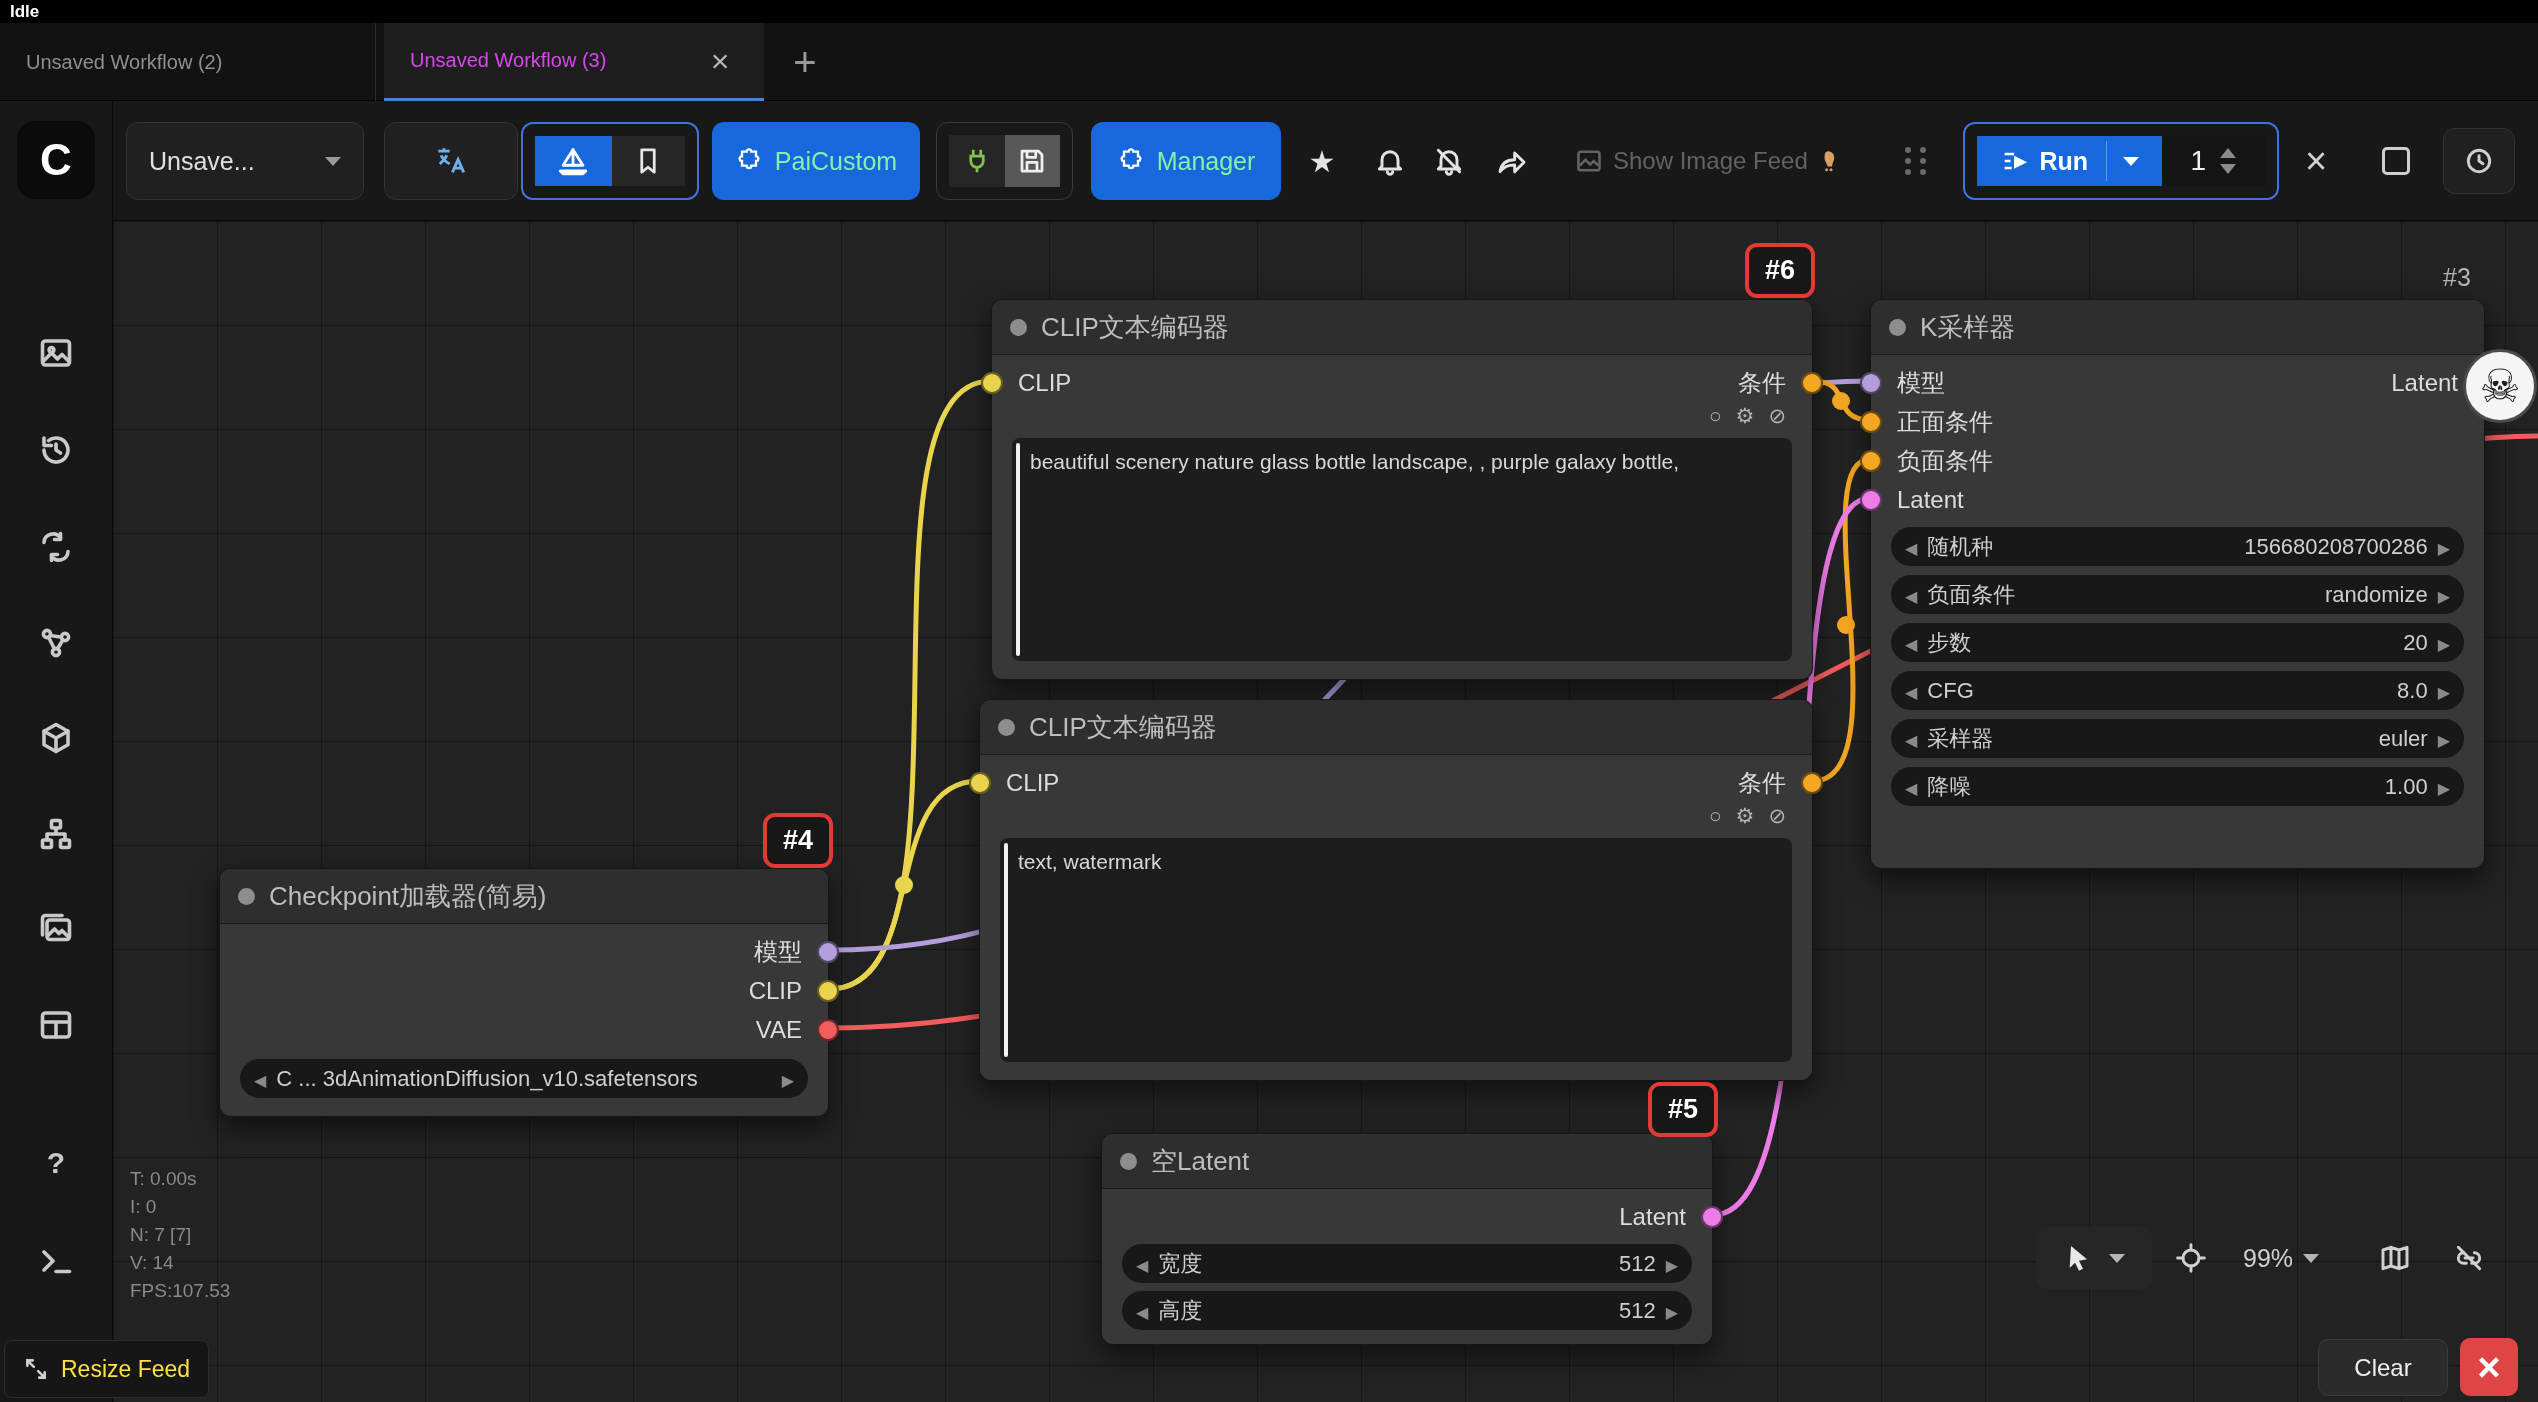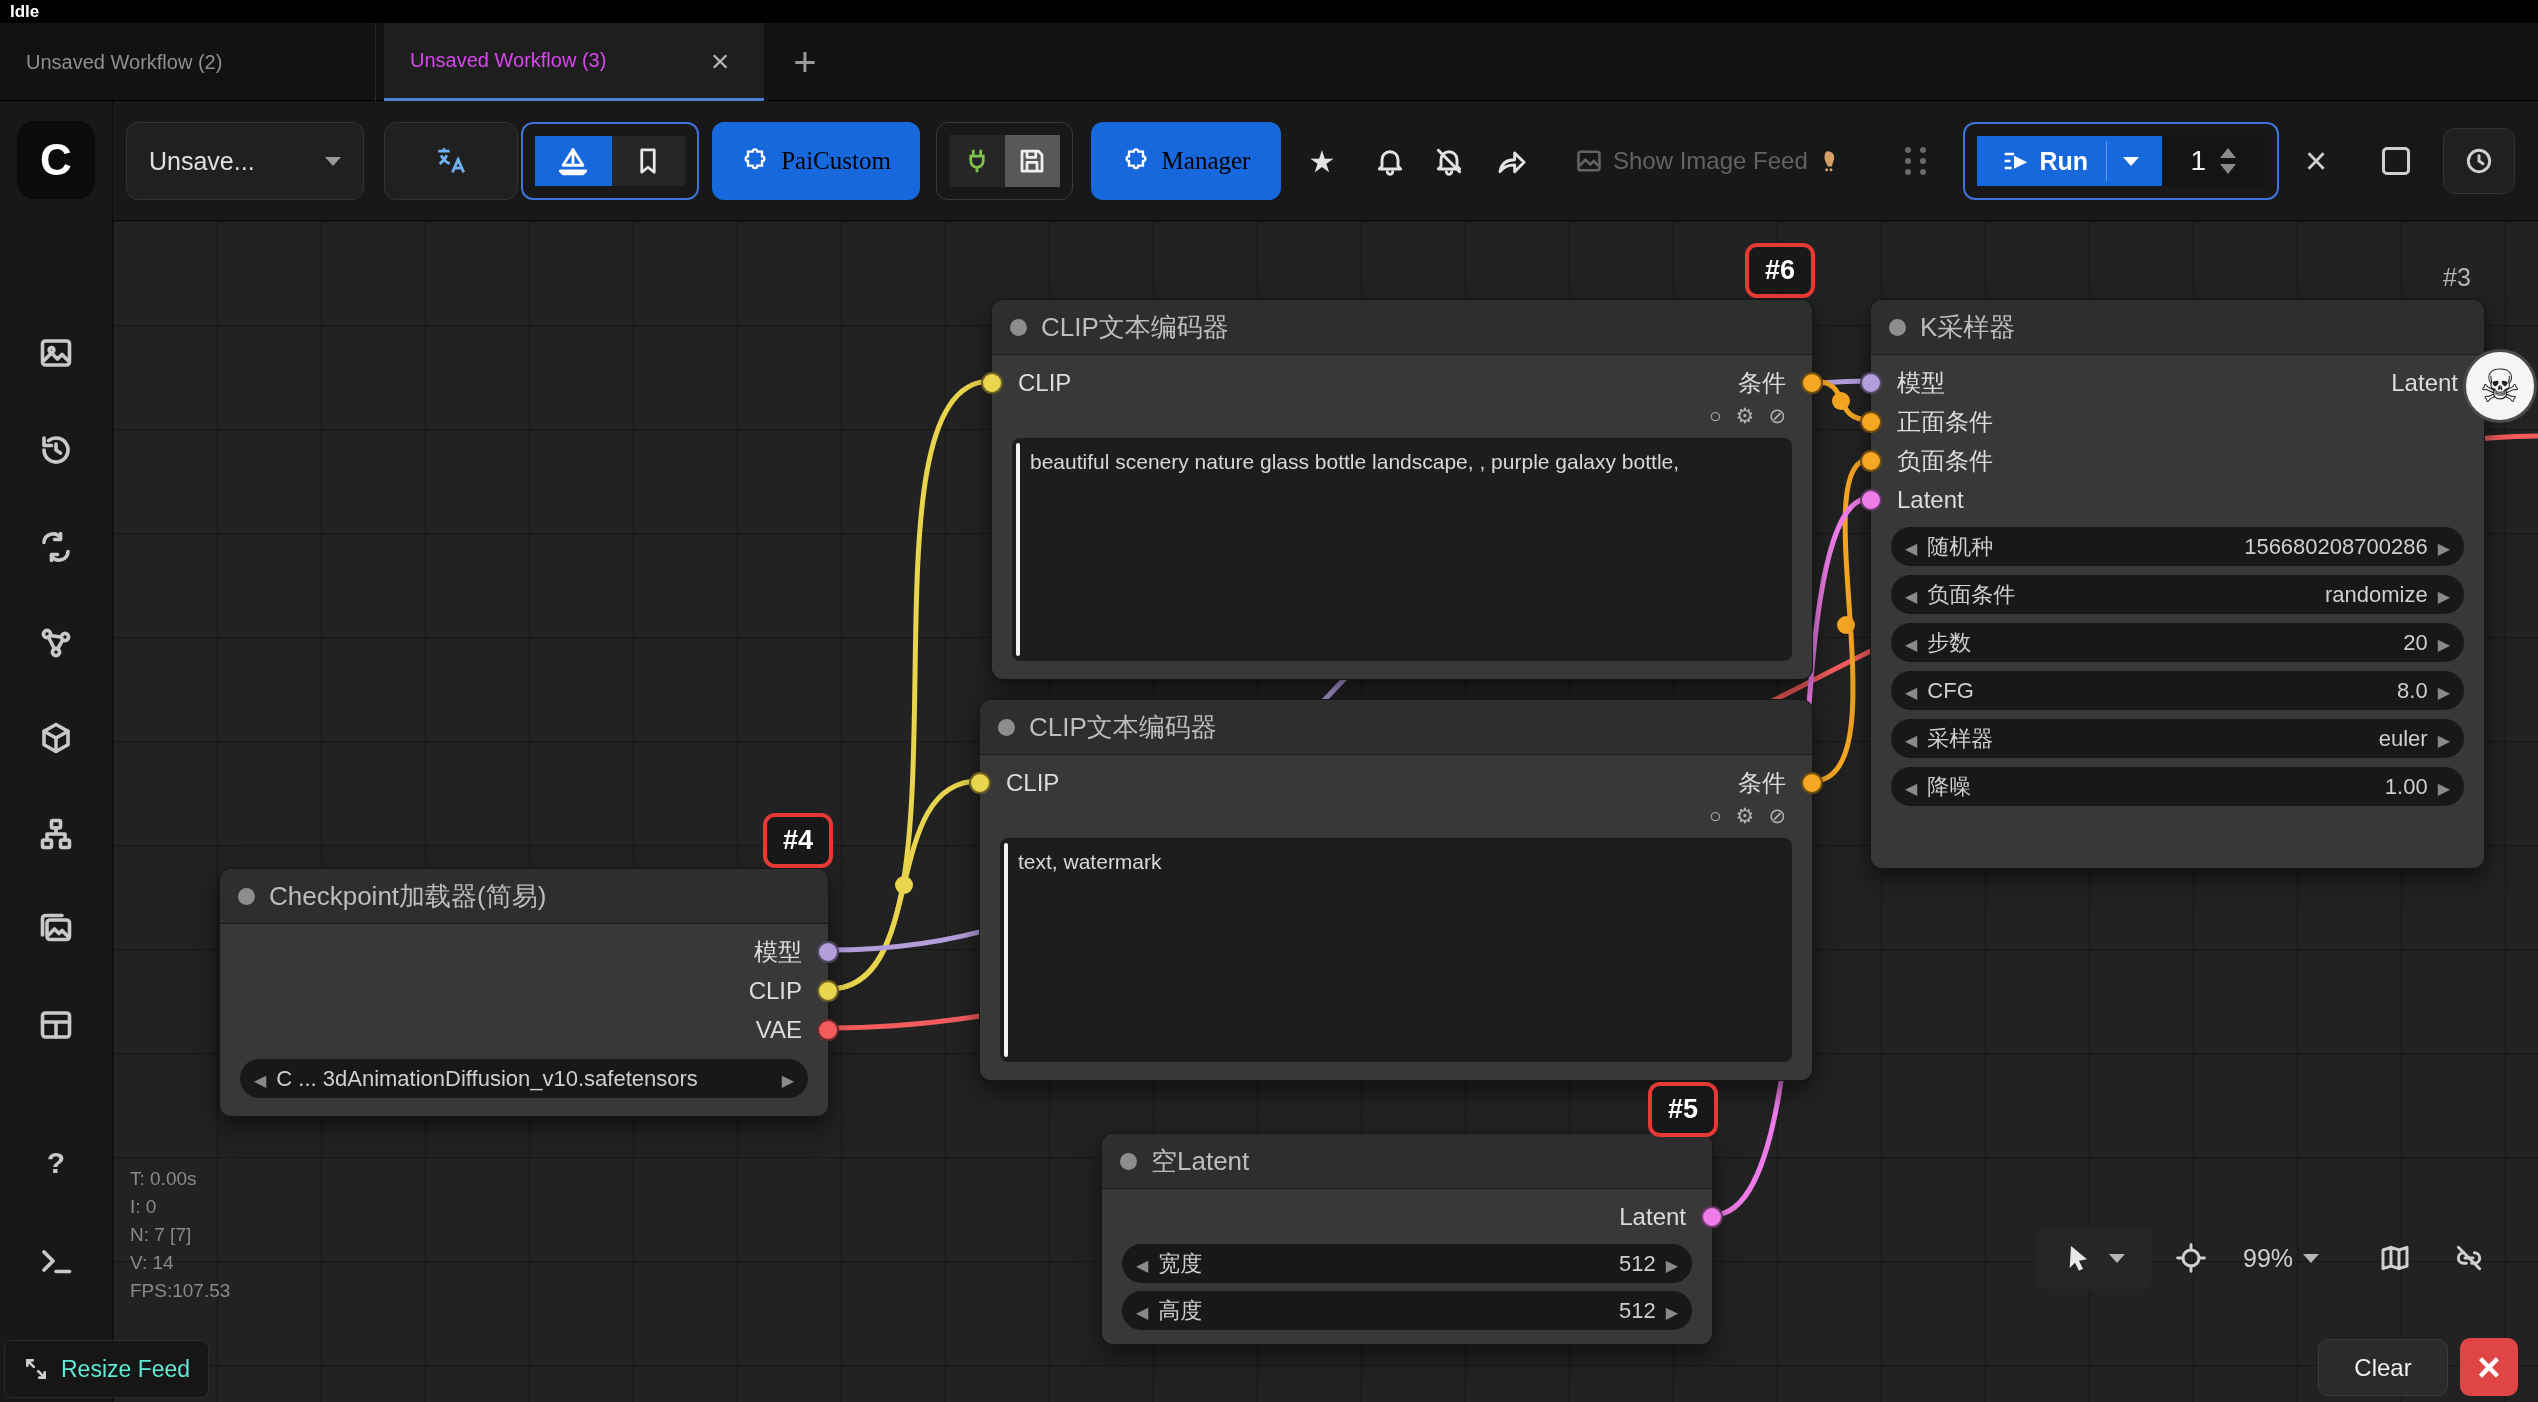--- a/index.html
+++ b/index.html
@@ -44,21 +44,21 @@
   .logo::before { content:"C"; color:#fff; font-size:44px; font-weight:bold; }
   .side-icon { position:absolute; left:50%; transform:translate(-50%,-50%); width:56px; height:56px;
     display:flex; align-items:center; justify-content:center; color:#c9c9c9; border-radius:10px; }
   .side-icon svg { width:36px; height:36px; stroke:currentColor; fill:none; stroke-width:2.4;
     stroke-linecap:round; stroke-linejoin:round; }
   .glyph-icon { font-size:30px; font-weight:bold; color:#c9c9c9; }
 
   
   .tb { position:absolute; top:21px; height:78px; display:flex; align-items:center; border-radius:12px; }
   .btn-dark { background:#202020; border:1px solid #333; color:#e0e0e0; }
-  .btn-blue { background:#1668dc; color:#000000;font-family:Liberation Serif, serif; }
+  .btn-blue { background:#1668dc; color:#86efac; }
   .tb-text { font-size:25px; }
   .chev-down { width:0; height:0; border-left:8px solid transparent; border-right:8px solid transparent;
     border-top:9px solid currentColor; display:inline-block; }
   .seg-group { overflow:hidden; display:flex; padding:12px; }
   .seg { height:100%; display:flex; align-items:center; justify-content:center; }
   .icon-btn { position:absolute; top:36px; width:48px; height:48px; display:flex; align-items:center;
     justify-content:center; color:#e3e3e3; }
   .icon-btn svg { width:32px; height:32px; stroke:currentColor; fill:none; stroke-width:2.2;
     stroke-linecap:round; stroke-linejoin:round; }
   .star-glyph::before { content:"★"; font-size:30px; }
@@ -125,21 +125,21 @@
 
   
   .cctrl { position:absolute; top:1006px; height:62px; display:flex; align-items:center; z-index:5;
     color:#d0d0d0; }
   .cctrl svg { width:32px; height:32px; stroke:currentColor; fill:none; stroke-width:2.2;
     stroke-linecap:round; stroke-linejoin:round; }
 
   
   .resize-feed { position:absolute; left:4px; top:1340px; height:58px; background:#161616;
     border:1px solid #2c2c2c; border-radius:8px; display:flex; align-items:center; gap:12px;
-    padding:0 18px; color:#5eead4; font-size:23px; z-index:10; }
+    padding:0 18px; color:#fde047; font-size:23px; z-index:10; }
   .resize-feed svg { width:26px; height:26px; stroke:#cfcfcf; fill:none; stroke-width:2.4;
     stroke-linecap:round; }
   .clear-btn { position:absolute; left:2318px; top:1339px; width:130px; height:57px; background:#2b2b2b;
     border:1px solid #3a3a3a; border-radius:10px; color:#efefef; font-size:24px; display:flex;
     align-items:center; justify-content:center; z-index:10; }
   .red-btn { position:absolute; left:2460px; top:1338px; width:58px; height:58px; background:#e04545;
     border-radius:10px; display:flex; align-items:center; justify-content:center; z-index:10; }
   .red-btn::before { content:"×"; color:#fff; font-size:40px; font-weight:bold; line-height:1; }
 </style>
 </head>

